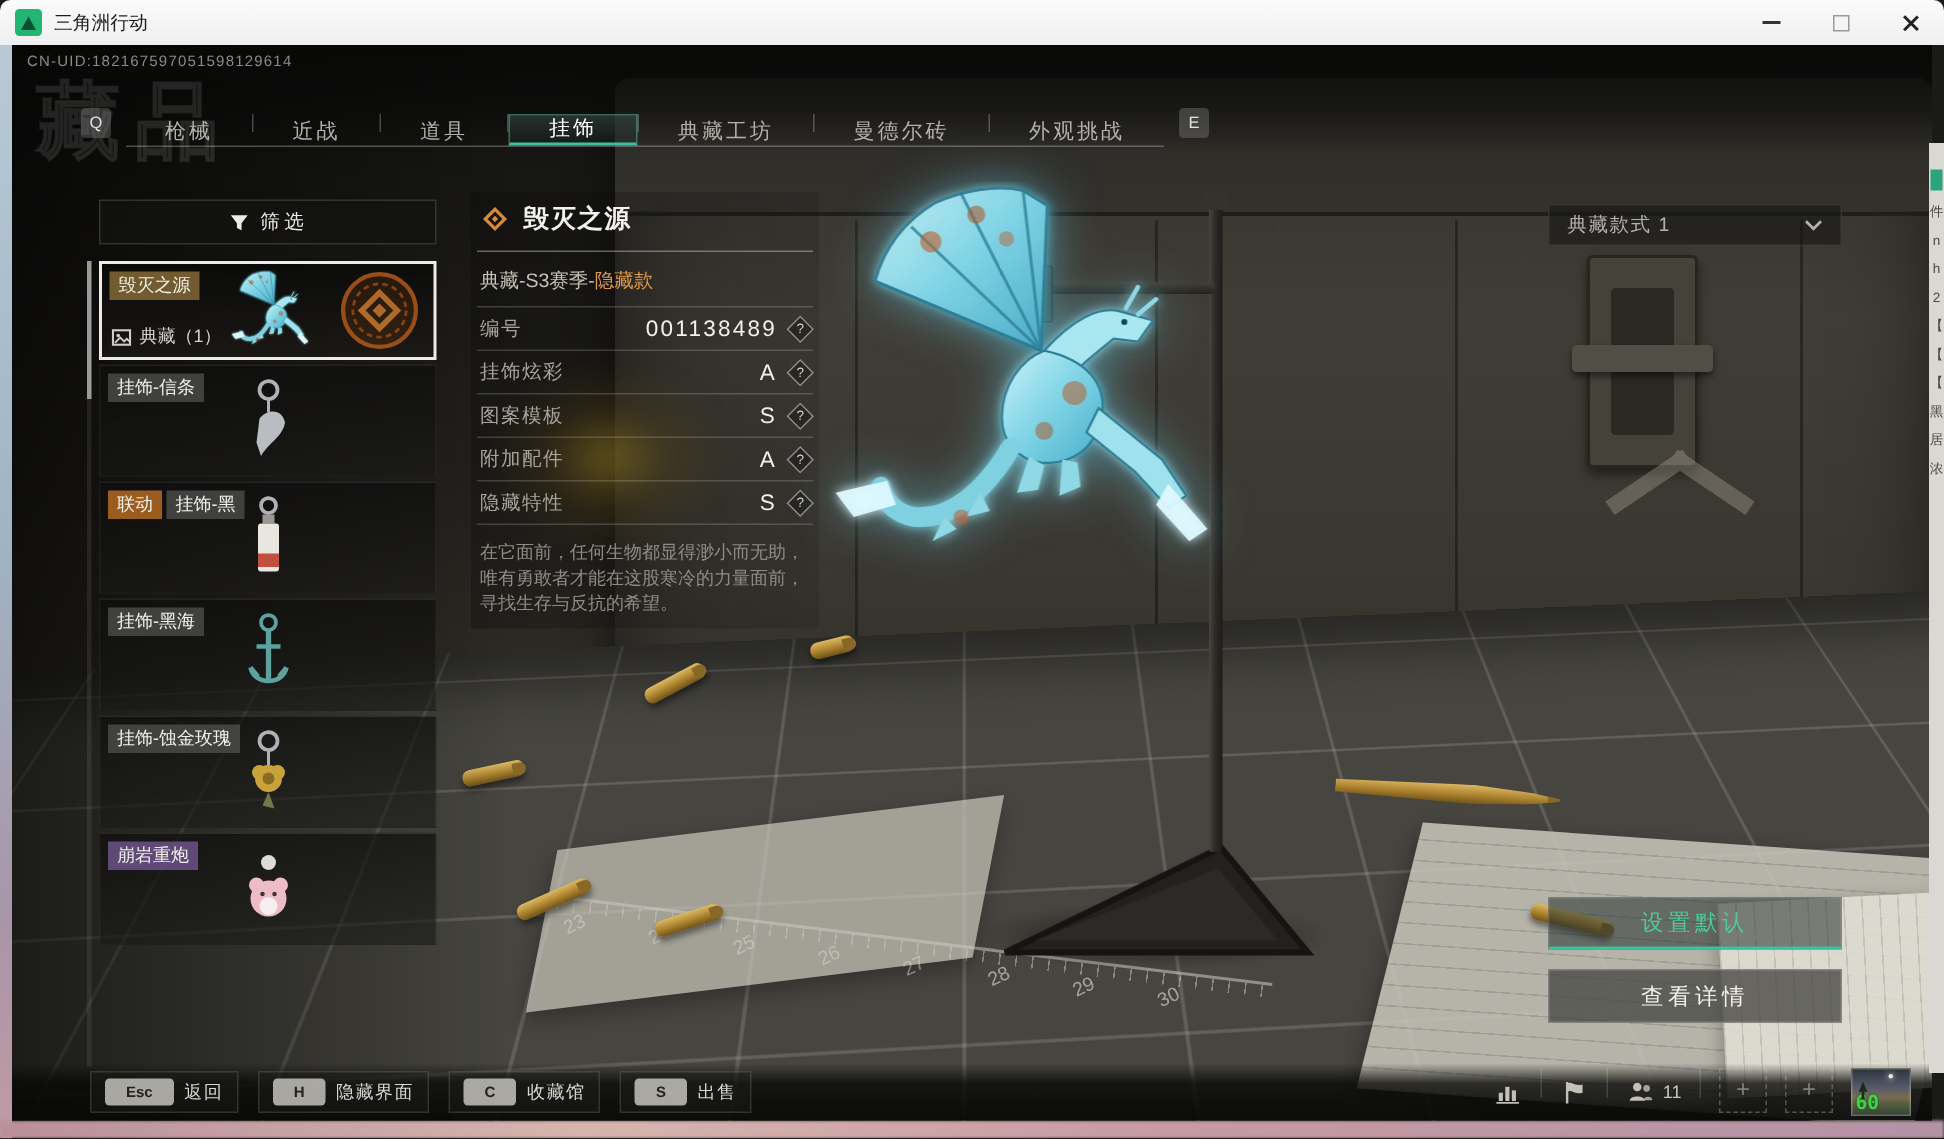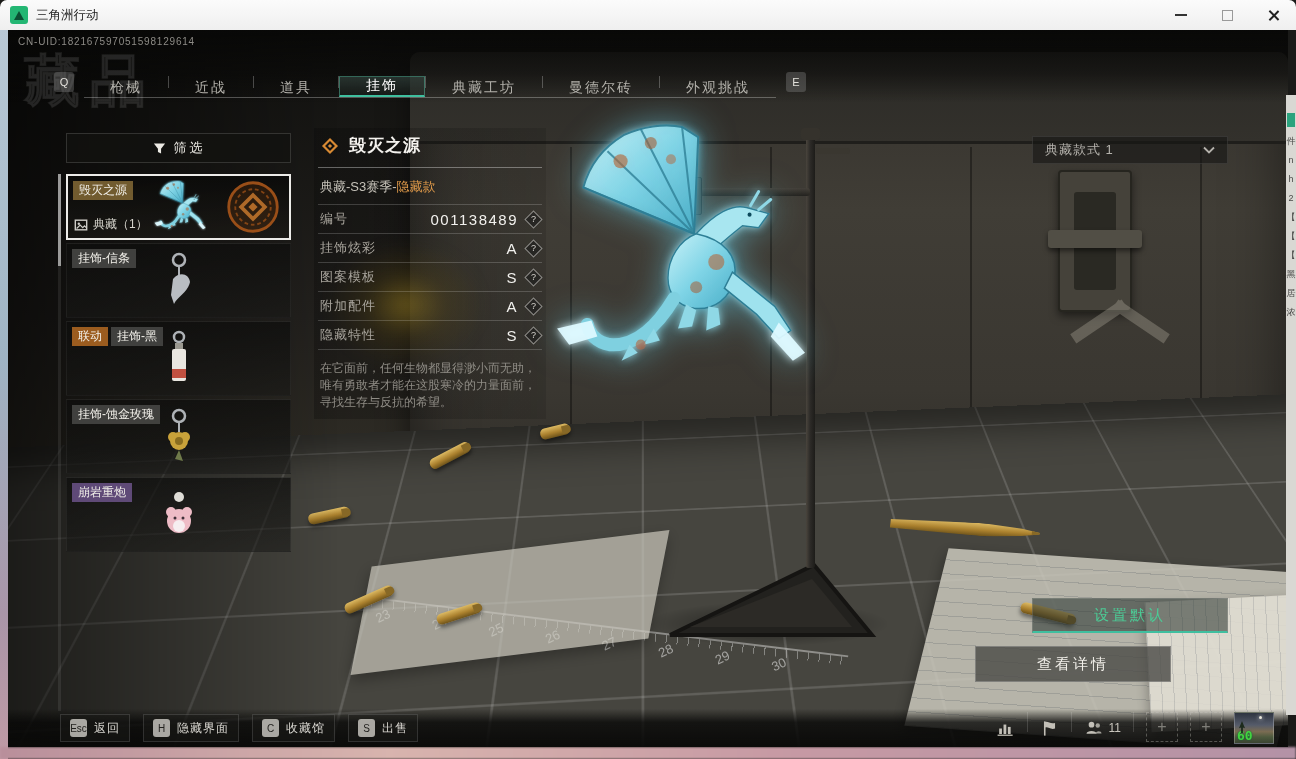--- a/index.html
+++ b/index.html
@@ -151,31 +151,31 @@
   .p-desc{padding:10px 2px 4px;font-size:12px;line-height:17px;color:#8f8c85;}
 
   
   .style-dd{position:absolute;left:1024px;top:106px;width:196px;height:28px;background:rgba(22,22,20,.6);
     border:1px solid rgba(255,255,255,.1);display:flex;align-items:center;padding:0 12px;cursor:default;gap:20px;}
   .style-dd span{font-size:13px;color:#b5b2ac;letter-spacing:1px;}
   .style-dd svg{margin-left:auto;}
   .btn-default{position:absolute;left:1024px;top:568px;width:196px;height:35px;background:rgba(36,48,44,.55);
     border:1px solid rgba(255,255,255,.12);border-bottom:2px solid var(--teal,#3fbf9f);
     display:flex;align-items:center;justify-content:center;font-size:15px;letter-spacing:3px;color:var(--greentx,#4ccb96);cursor:default;}
-  .btn-details{position:absolute;left:967px;top:616px;width:196px;height:36px;background:rgba(74,74,70,.8);
+  .btn-details{position:absolute;left:1024px;top:616px;width:196px;height:36px;background:rgba(74,74,70,.8);
     border:1px solid rgba(255,255,255,.22);display:flex;align-items:center;justify-content:center;
     font-size:15px;letter-spacing:3px;color:#f1efe9;cursor:default;}
 
   
   .bottombar{position:absolute;left:0;bottom:0;width:100%;height:38px;display:flex;align-items:center;
     background:linear-gradient(180deg,rgba(8,8,7,0),rgba(8,8,7,.8) 35%,rgba(8,8,7,.95));padding:0 14px 0 52px;}
   .hk{display:flex;align-items:center;gap:7px;border:1px solid rgba(255,255,255,.13);background:rgba(30,30,28,.4);
     padding:4px 9px;margin-right:13px;cursor:default;}
-  .hk-key{min-width:17px;height:18px;padding:0 0;border-radius:3px;background:rgba(196,194,188,.85);
-    color:#22211e;font-size:10px;font-weight:400;display:flex;align-items:center;justify-content:center;}
+  .hk-key{min-width:17px;height:18px;padding:0 14px;border-radius:3px;background:rgba(196,194,188,.85);
+    color:#22211e;font-size:10px;font-weight:700;display:flex;align-items:center;justify-content:center;}
   .hk-label{font-size:12px;color:#d8d6d0;letter-spacing:1px;}
   .fright{margin-left:auto;display:flex;gap:12px;}
   .vsep{width:1px;height:20px;background:rgba(255,255,255,.14);}
   .fic{display:flex;align-items:center;gap:5px;color:#c3c0b8;cursor:default;}
   .team-count{font-size:12px;color:#c8c5bd;}
   .slot{width:32px;height:30px;border:1px dashed rgba(200,198,190,.35);display:flex;align-items:center;justify-content:center;cursor:default;}
   .slot .plus{color:rgba(210,208,200,.5);font-size:16px;line-height:1;}
   .thumb{position:relative;width:40px;height:32px;overflow:hidden;border:1px solid rgba(255,255,255,.25);cursor:default;
     background:linear-gradient(180deg,#2e3440 0%,#555b6a 40%,#7a6c52 62%,#4e5a3e 80%,#3a4431 100%);}
   .thumb::before{content:"";position:absolute;left:24px;top:3px;width:3px;height:3px;border-radius:50%;background:#e8e6da;box-shadow:0 0 4px #fff;}
@@ -448,20 +448,30 @@
       <span class="chip label">挂饰-黑</span>
     </div>
     <svg class="charm" viewBox="0 0 40 60" style="color: rgb(233, 230, 224);">
             <use href="#sym-bottle"></use>
           </svg>
 
   </div>
         <div class="card">
     <div class="chipwrap">
 
+      <span class="chip label">挂饰-黑海</span>
+    </div>
+    <svg class="charm" viewBox="0 0 40 60" style="color: rgb(91, 163, 156);">
+            <use href="#sym-anchor"></use>
+          </svg>
+
+  </div>
+        <div class="card">
+    <div class="chipwrap">
+
       <span class="chip label">挂饰-蚀金玫瑰</span>
     </div>
     <svg class="charm" viewBox="0 0 40 60" style="color: rgb(201, 162, 58);">
             <use href="#sym-rose"></use>
           </svg>
 
   </div>
         <div class="card">
     <div class="chipwrap">
 

